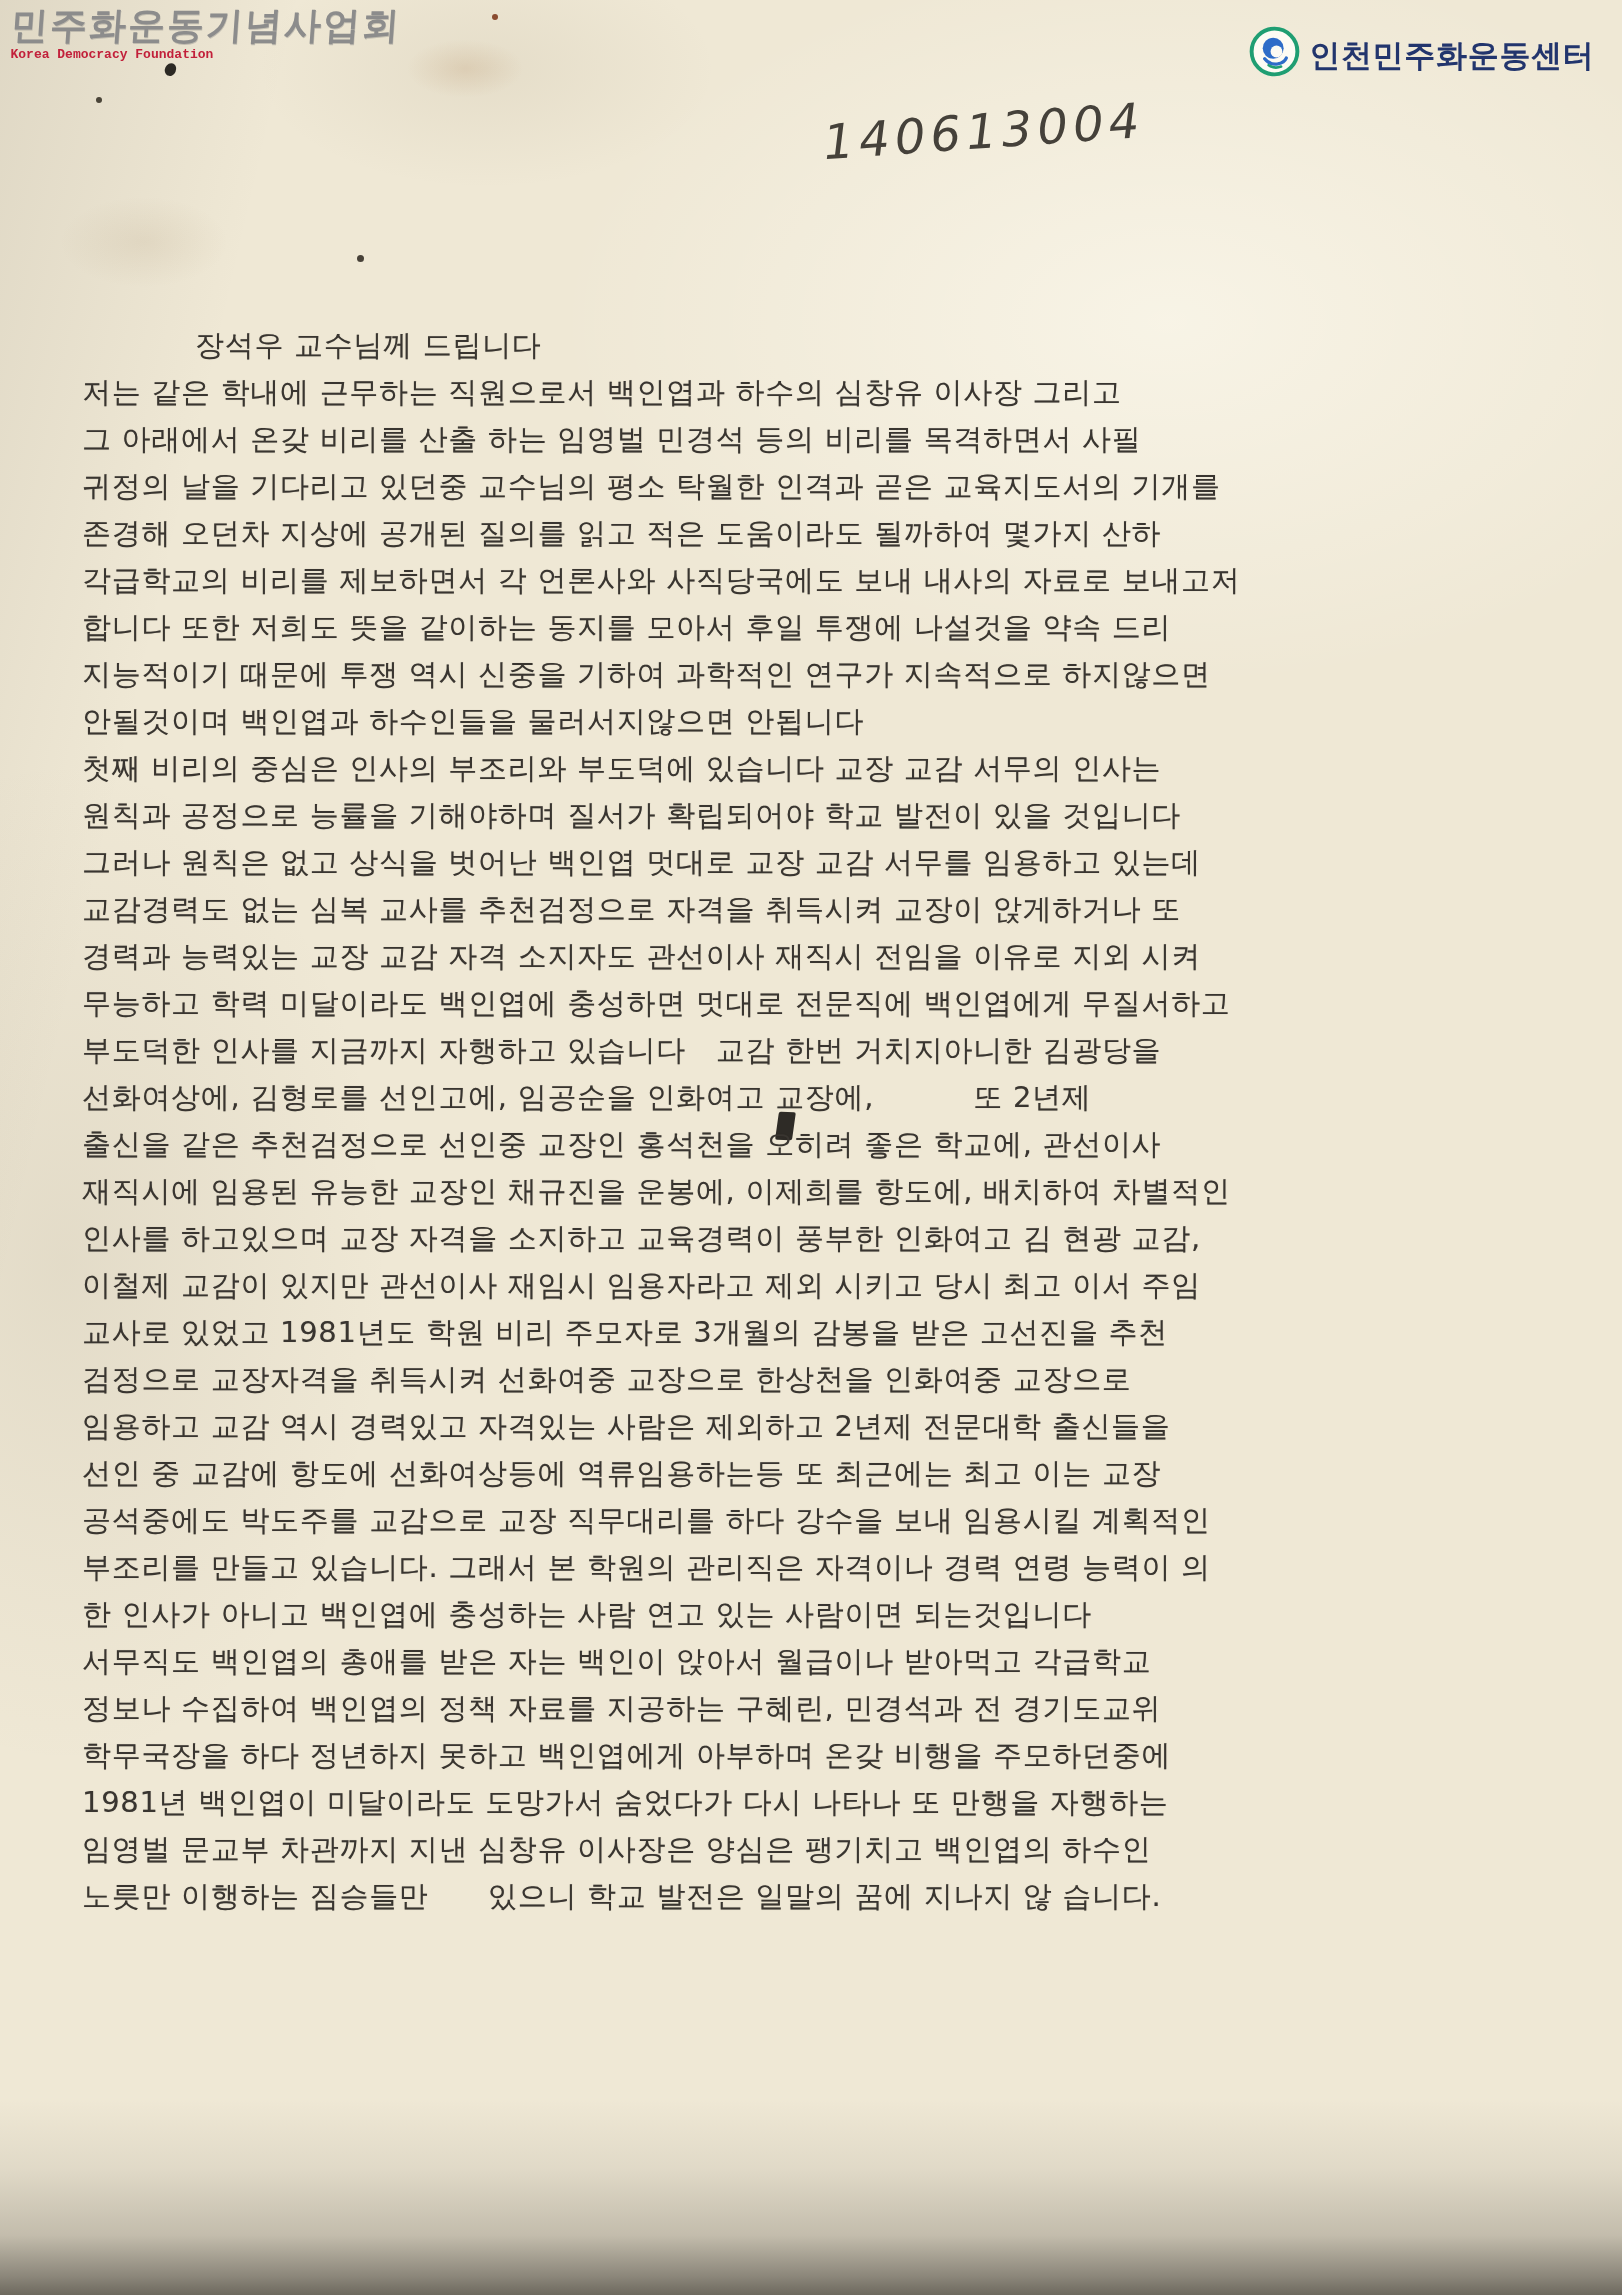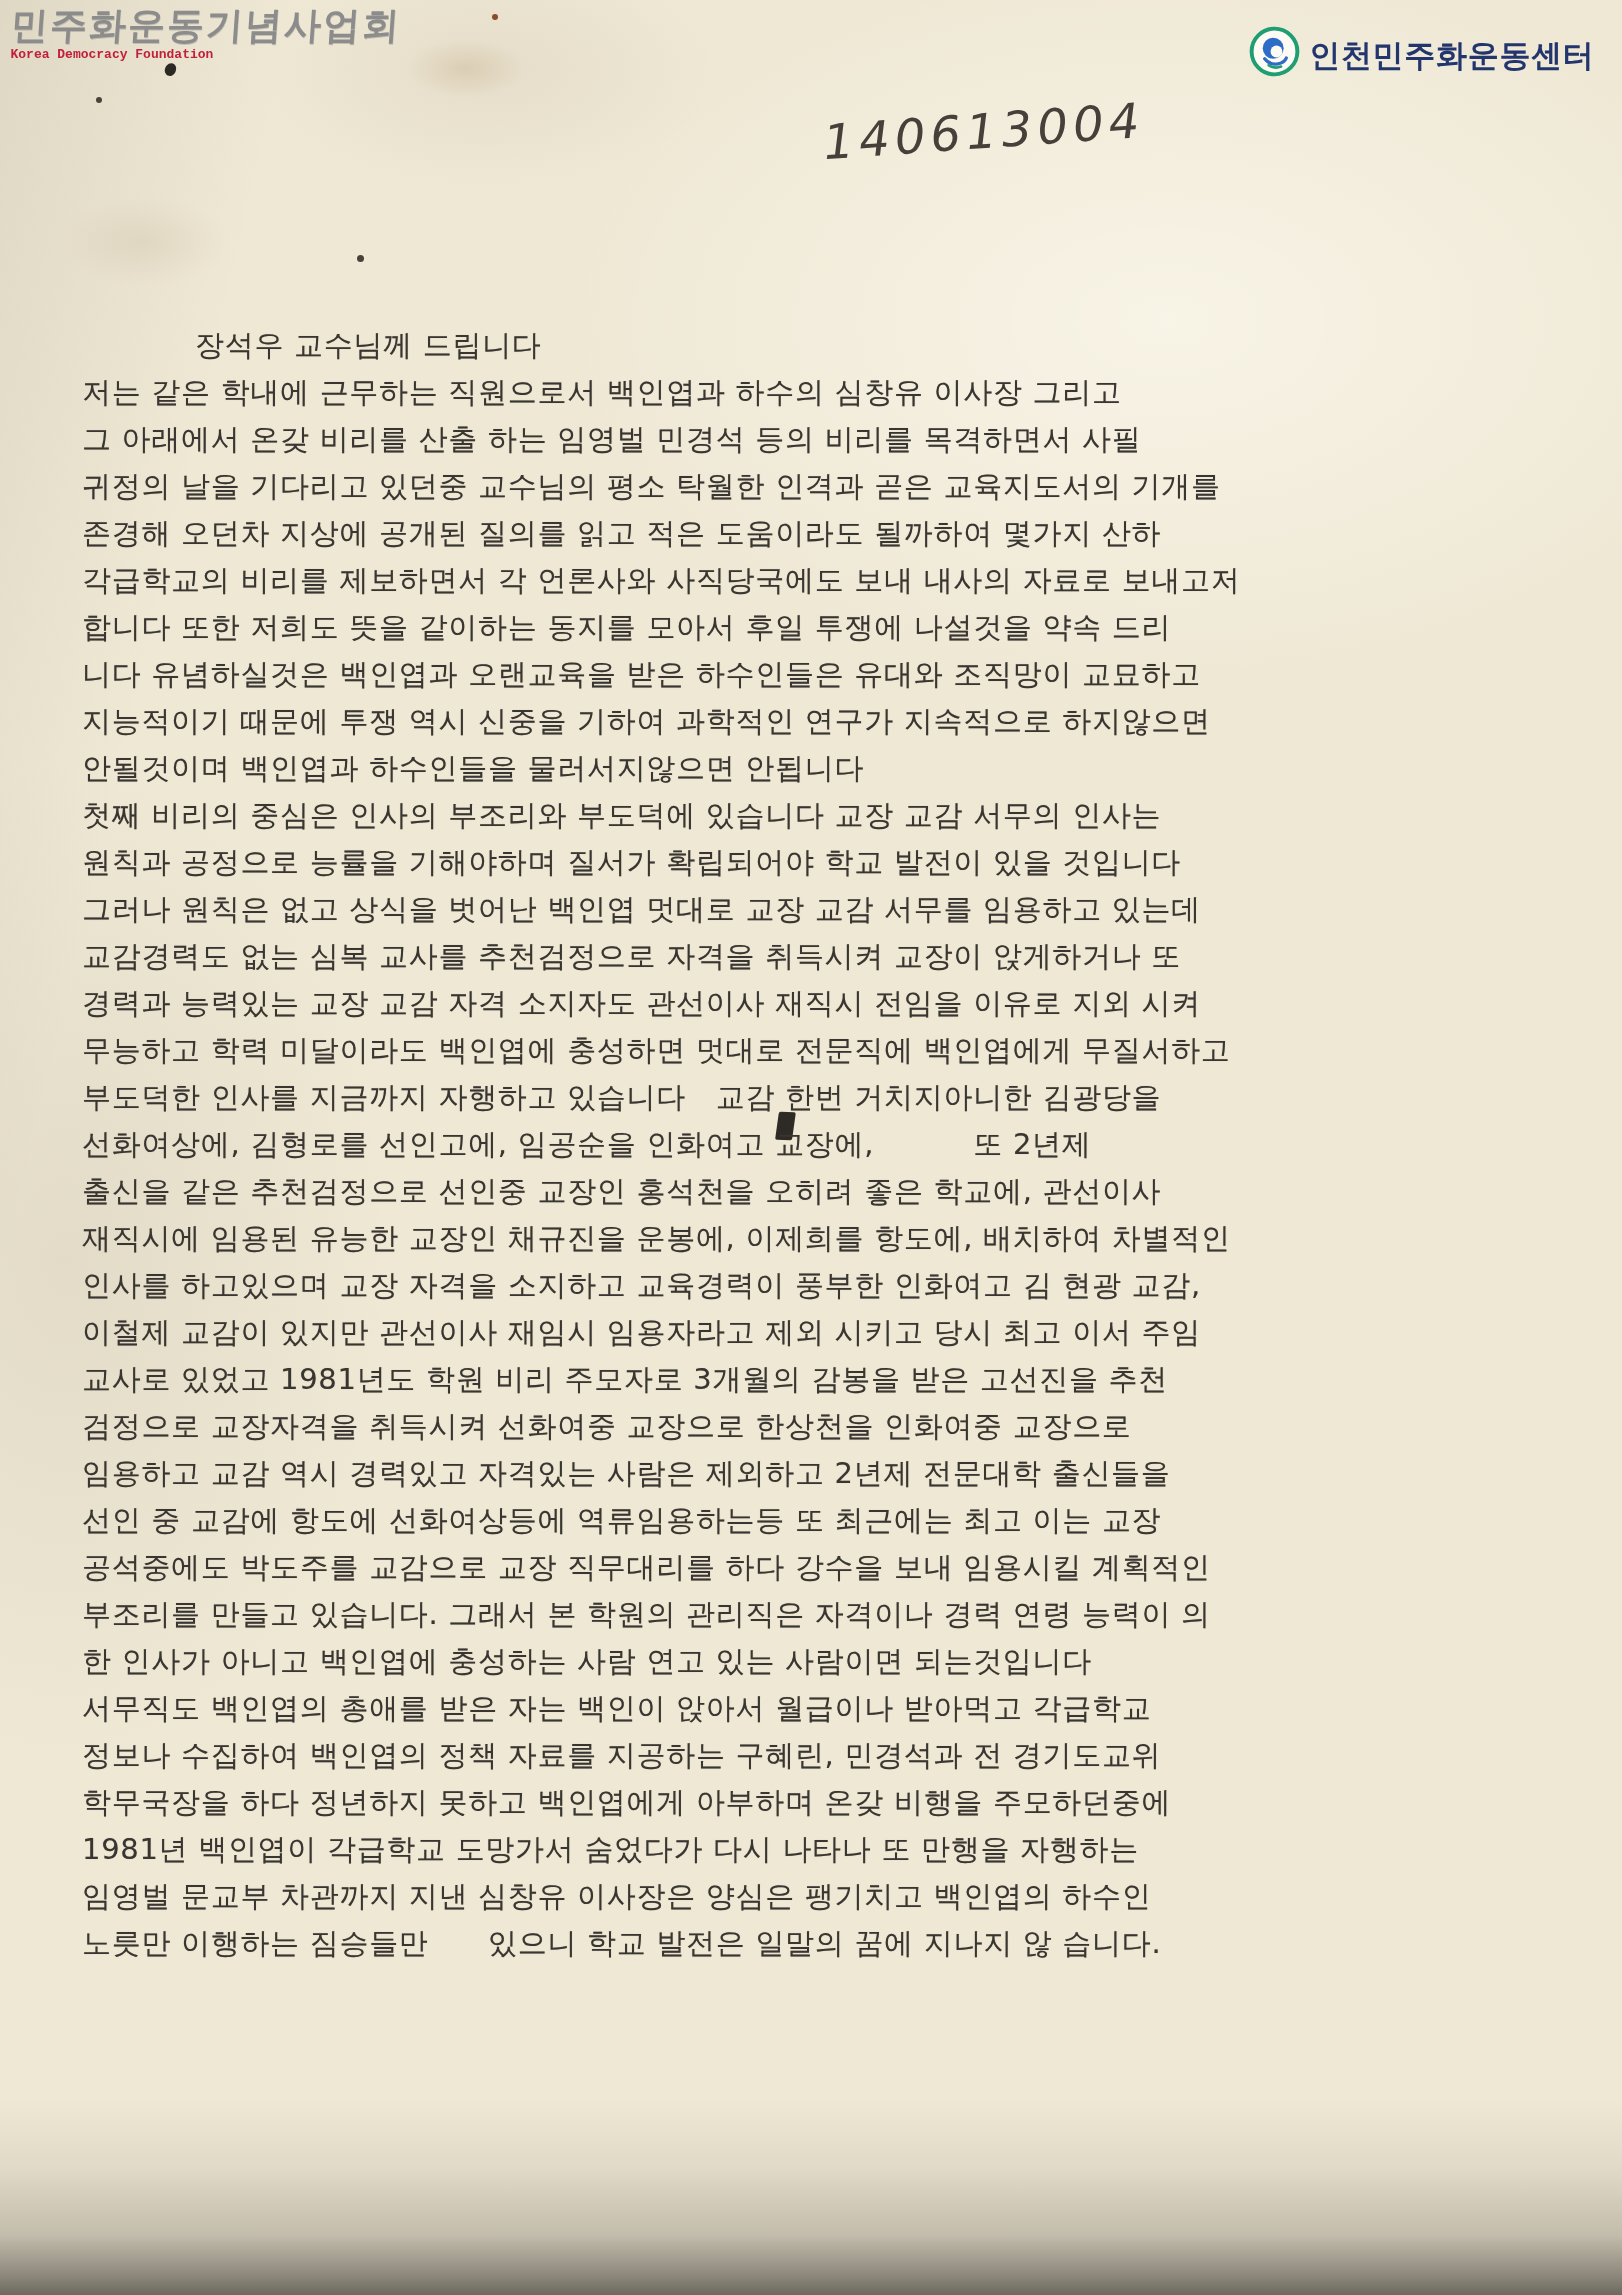--- a/index.html
+++ b/index.html
@@ -109,21 +109,20 @@
   <div class="ink-blot"></div>
 
   <main class="letter">
     <div class="line indent">장석우 교수님께 드립니다</div>
     <div class="line">저는 같은 학내에 근무하는 직원으로서 백인엽과 하수의 심창유 이사장 그리고</div>
     <div class="line">그 아래에서 온갖 비리를 산출 하는 임영벌 민경석 등의 비리를 목격하면서 사필</div>
     <div class="line">귀정의 날을 기다리고 있던중 교수님의 평소 탁월한 인격과 곧은 교육지도서의 기개를</div>
     <div class="line">존경해 오던차 지상에 공개된 질의를 읽고 적은 도움이라도 될까하여 몇가지 산하</div>
     <div class="line">각급학교의 비리를 제보하면서 각 언론사와 사직당국에도 보내 내사의 자료로 보내고저</div>
     <div class="line">합니다 또한 저희도 뜻을 같이하는 동지를 모아서 후일 투쟁에 나설것을 약속 드리</div>
-    <div class="line">니다 유념하실것은 백인엽과 오랜교육을 받은 하수인들은 유대와 조직망이 교묘하고</div>
     <div class="line">지능적이기 때문에 투쟁 역시 신중을 기하여 과학적인 연구가 지속적으로 하지않으면</div>
     <div class="line">안될것이며 백인엽과 하수인들을 물러서지않으면 안됩니다</div>
     <div class="line">첫째 비리의 중심은 인사의 부조리와 부도덕에 있습니다 교장 교감 서무의 인사는</div>
     <div class="line">원칙과 공정으로 능률을 기해야하며 질서가 확립되어야 학교 발전이 있을 것입니다</div>
     <div class="line">그러나 원칙은 없고 상식을 벗어난 백인엽 멋대로 교장 교감 서무를 임용하고 있는데</div>
     <div class="line">교감경력도 없는 심복 교사를 추천검정으로 자격을 취득시켜 교장이 앉게하거나 또</div>
     <div class="line">경력과 능력있는 교장 교감 자격 소지자도 관선이사 재직시 전임을 이유로 지외 시켜</div>
     <div class="line">무능하고 학력 미달이라도 백인엽에 충성하면 멋대로 전문직에 백인엽에게 무질서하고</div>
     <div class="line">부도덕한 인사를 지금까지 자행하고 있습니다   교감 한번 거치지아니한 김광당을</div>
     <div class="line">선화여상에, 김형로를 선인고에, 임공순을 인화여고 교장에,          또 2년제</div>
@@ -134,19 +133,19 @@
     <div class="line">교사로 있었고 1981년도 학원 비리 주모자로 3개월의 감봉을 받은 고선진을 추천</div>
     <div class="line">검정으로 교장자격을 취득시켜 선화여중 교장으로 한상천을 인화여중 교장으로</div>
     <div class="line">임용하고 교감 역시 경력있고 자격있는 사람은 제외하고 2년제 전문대학 출신들을</div>
     <div class="line">선인 중 교감에 항도에 선화여상등에 역류임용하는등 또 최근에는 최고 이는 교장</div>
     <div class="line">공석중에도 박도주를 교감으로 교장 직무대리를 하다 강수을 보내 임용시킬 계획적인</div>
     <div class="line">부조리를 만들고 있습니다. 그래서 본 학원의 관리직은 자격이나 경력 연령 능력이 의</div>
     <div class="line">한 인사가 아니고 백인엽에 충성하는 사람 연고 있는 사람이면 되는것입니다</div>
     <div class="line">서무직도 백인엽의 총애를 받은 자는 백인이 앉아서 월급이나 받아먹고 각급학교</div>
     <div class="line">정보나 수집하여 백인엽의 정책 자료를 지공하는 구혜린, 민경석과 전 경기도교위</div>
     <div class="line">학무국장을 하다 정년하지 못하고 백인엽에게 아부하며 온갖 비행을 주모하던중에</div>
-    <div class="line">1981년 백인엽이 각급학교 도망가서 숨었다가 다시 나타나 또 만행을 자행하는</div>
+    <div class="line">1981년 백인엽이 미달이라도 도망가서 숨었다가 다시 나타나 또 만행을 자행하는</div>
     <div class="line">임영벌 문교부 차관까지 지낸 심창유 이사장은 양심은 팽기치고 백인엽의 하수인</div>
     <div class="line">노릇만 이행하는 짐승들만      있으니 학교 발전은 일말의 꿈에 지나지 않 습니다.</div>
   </main>
 
 </div>
 
 
 </body></html>

